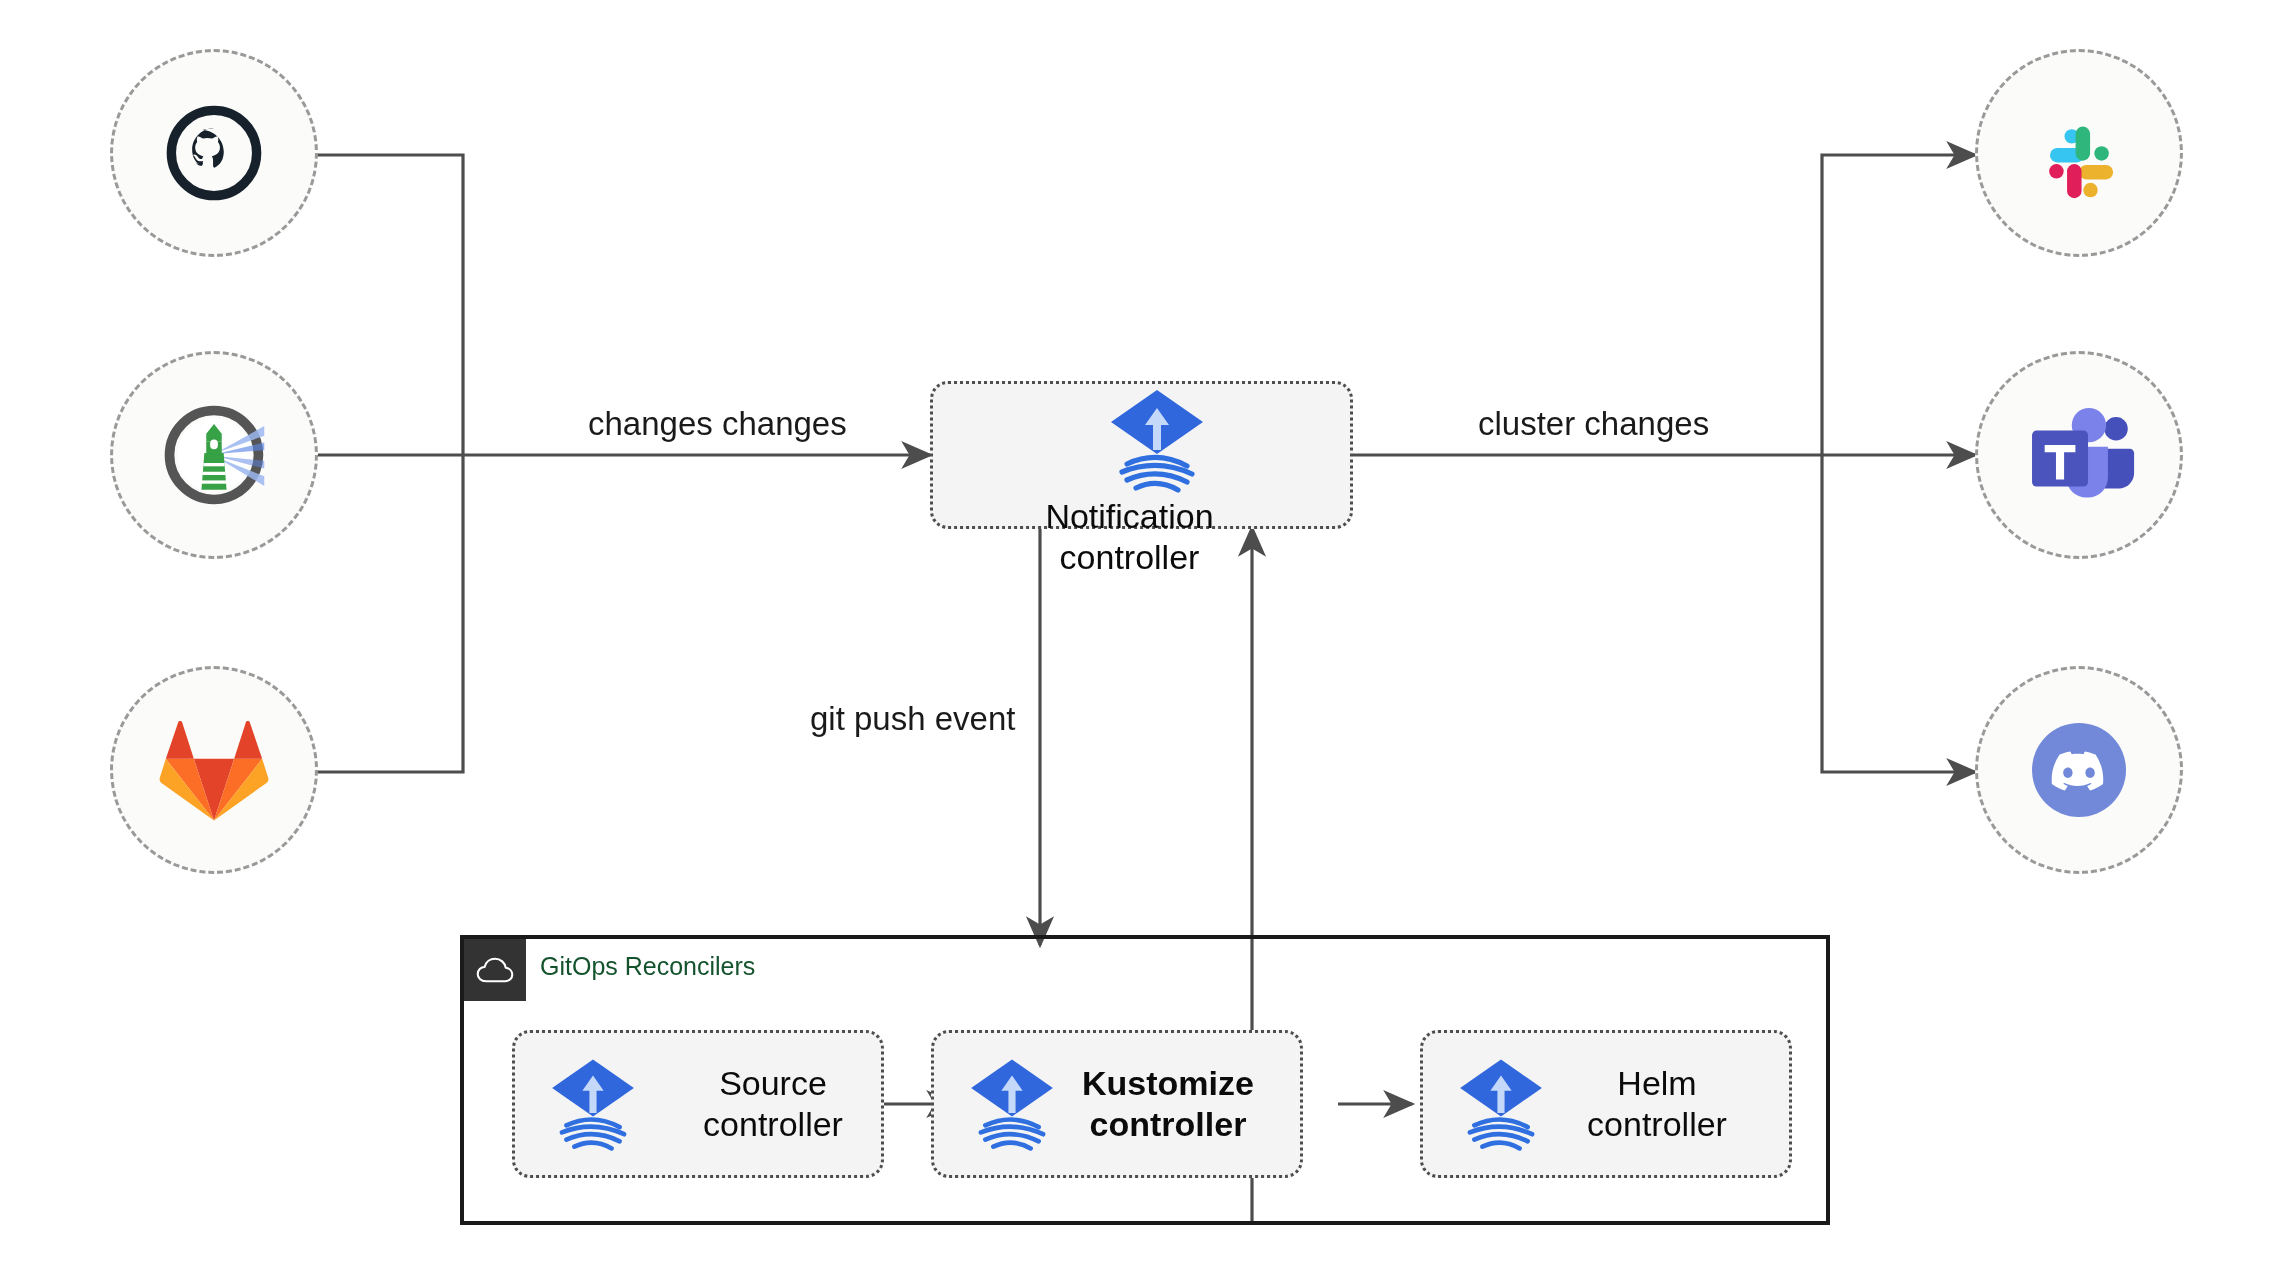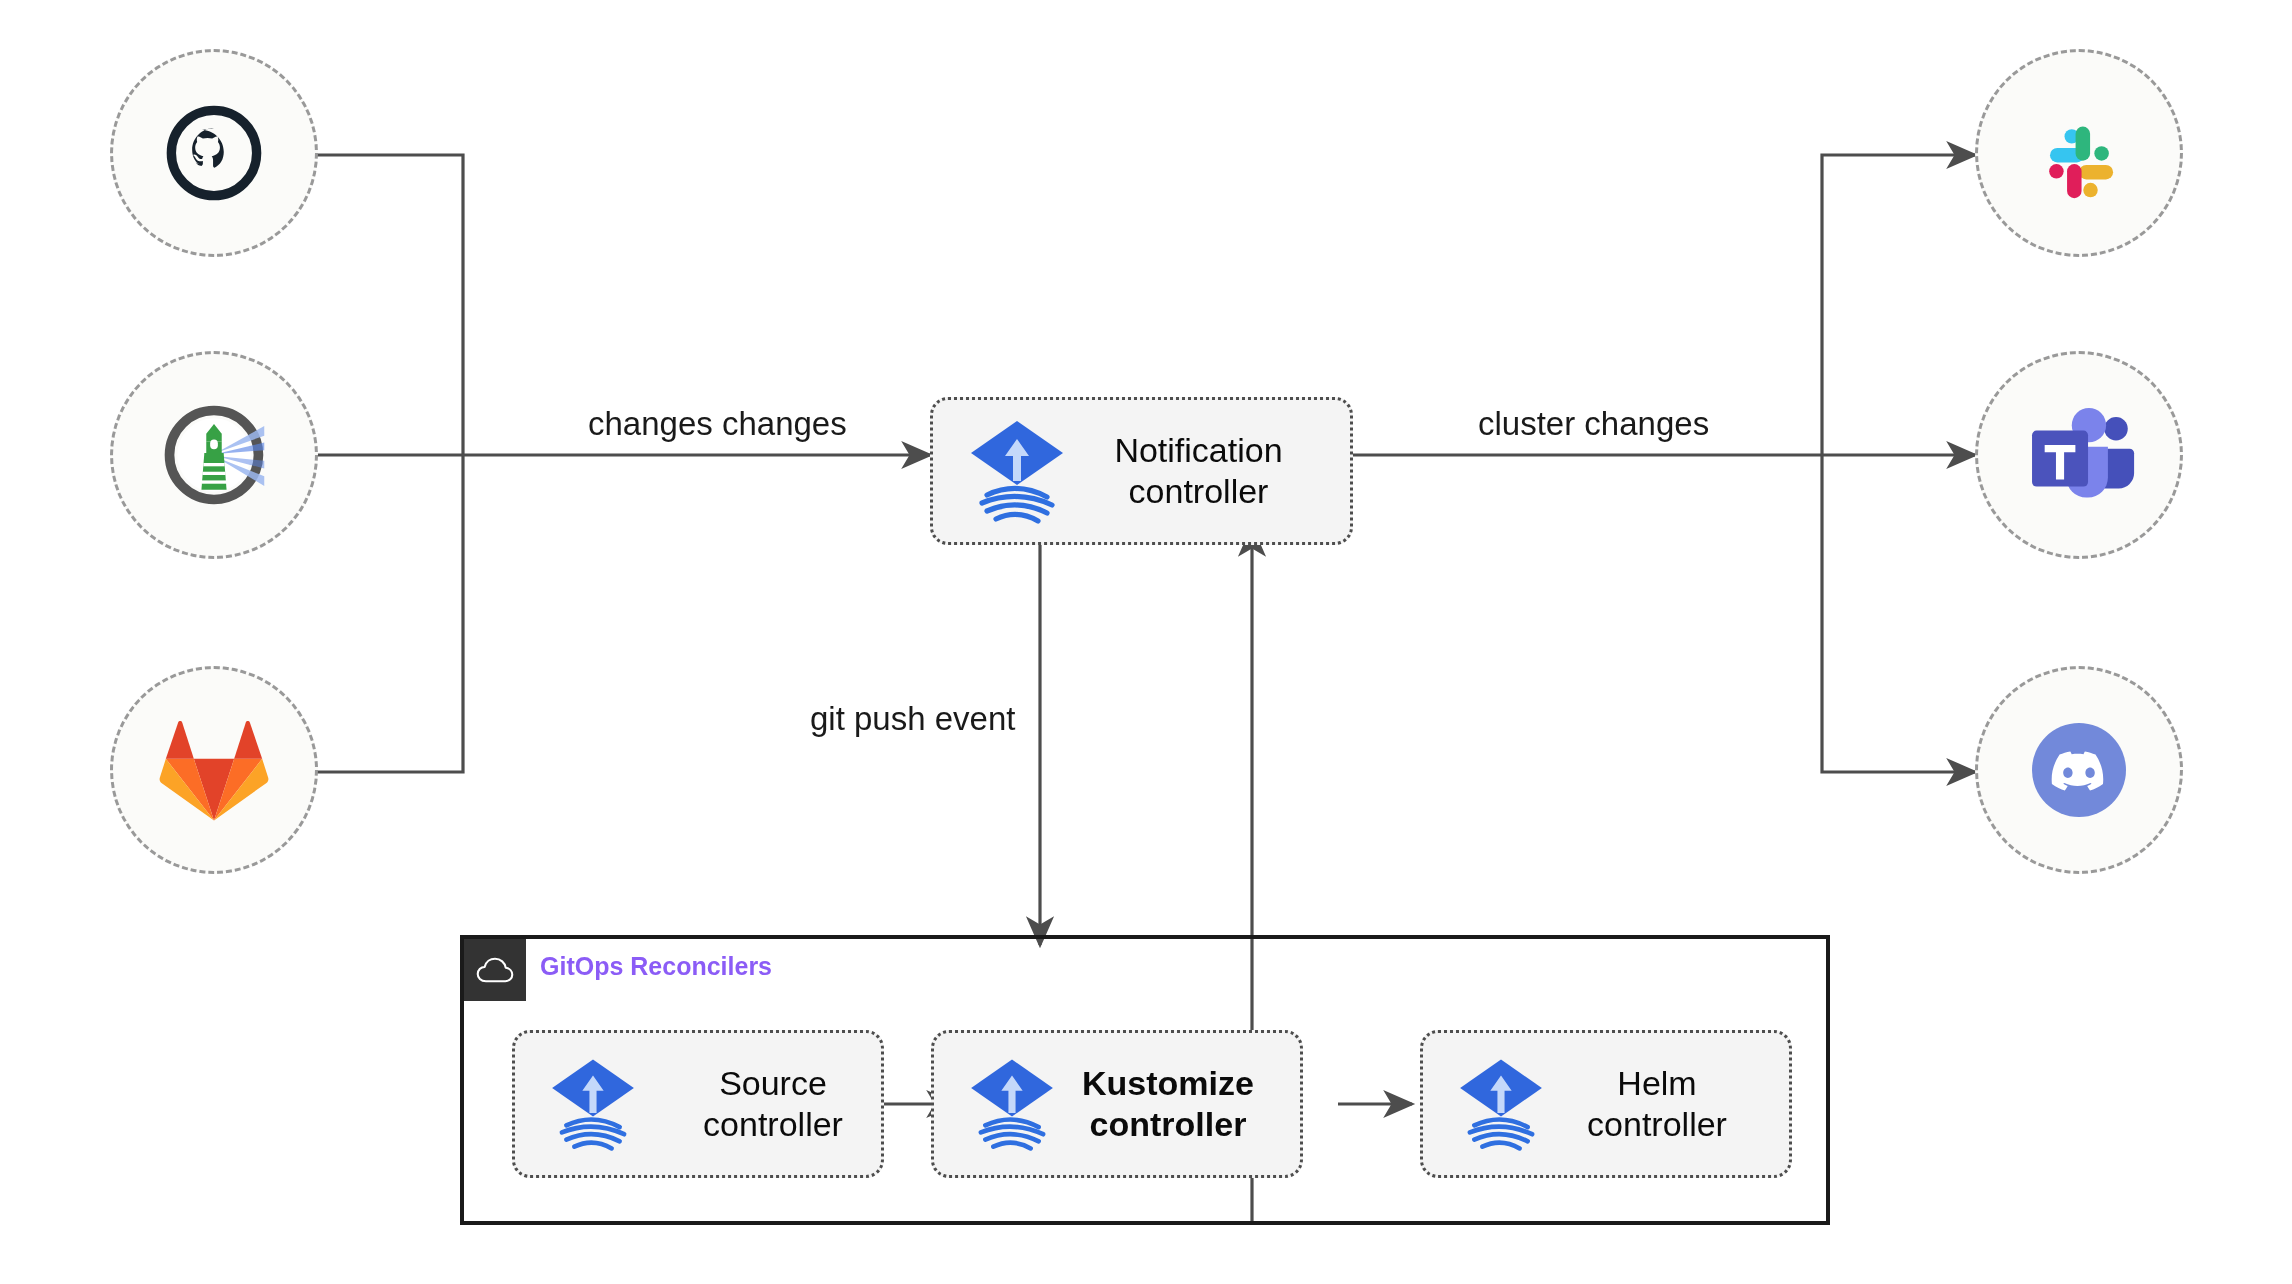--- a/index.html
+++ b/index.html
@@ -75,23 +75,22 @@
     background: #333333;
     display: flex;
     align-items: center;
     justify-content: center;
   }
   .group-title {
     position: absolute;
     left: 76px;
     top: 13px;
     font-size: 25px;
-    color: #8b5cf6;
+    color: #14532d;
     font-family: "Liberation Sans", sans-serif;
-    font-weight: bold;
   }
   .edge-label {
     position: absolute;
     font-size: 33px;
     color: #1a1a1a;
     background: #ffffff;
     padding: 2px 10px;
     white-space: nowrap;
     font-family: "Liberation Sans", sans-serif;
   }
@@ -218,21 +217,21 @@
     </svg>
   </div>
 
   <div class="node-circle" style="left:1975px; top:666px; width:208px; height:208px;">
     <svg width="112" height="112" viewBox="0 0 112 112">
       <circle cx="56" cy="56" r="47" fill="#7289da"></circle>
       <path fill="#ffffff" d="M72.5 40.6c-3.3-1.5-6.9-2.6-10.6-3.2-0.5 0.8-1 1.9-1.4 2.8-4-0.6-7.9-0.6-11.8 0-0.4-0.9-0.9-2-1.4-2.8-3.8 0.6-7.4 1.7-10.7 3.2-6.8 10-8.6 19.7-7.7 29.3 4.5 3.3 8.8 5.3 13 6.6 1-1.4 2-2.9 2.8-4.5-1.5-0.6-3-1.3-4.4-2.2 0.4-0.3 0.7-0.6 1.1-0.8 8.5 3.9 17.7 3.9 26.1 0 0.4 0.3 0.7 0.6 1.1 0.8-1.4 0.8-2.9 1.6-4.4 2.2 0.8 1.6 1.8 3.1 2.8 4.5 4.2-1.3 8.5-3.3 13-6.6 1.1-11.1-1.8-20.7-7.5-29.3z M44.9 64c-2.6 0-4.7-2.3-4.7-5.2s2.1-5.2 4.7-5.2c2.6 0 4.7 2.3 4.7 5.2s-2.1 5.2-4.7 5.2z m22.2 0c-2.6 0-4.7-2.3-4.7-5.2s2-5.2 4.7-5.2c2.6 0 4.7 2.3 4.7 5.2s-2 5.2-4.7 5.2z"></path>
     </svg>
   </div>
 
-  <div class="ctrl-box" style="left:930px; top:397px; width:423px; height:148px;">
+  <div class="ctrl-box" style="left:930px; top:381px; width:423px; height:148px;flex-direction:column;">
     <span class="ctrl-icon">
       <svg class="flux-svg" width="108" height="112" viewBox="0 0 108 112">
         <path d="M54 6 L100 38 L54 70 L8 38 Z" fill="#3067dd"></path>
         <path d="M54 24 L66 41 L58 41 L58 66 L50 66 L50 41 L42 41 Z" fill="#c4d8fa"></path>
         <g fill="#3b7ae8">
           <path d="M54 60 L100 90 L54 108 L8 90 Z" opacity="0"></path>
         </g>
         <g stroke="#2f6fe0" stroke-width="5.2" fill="none" stroke-linecap="round">
           <path d="M24 80 Q 54 66 84 82"></path>
           <path d="M19 88 Q 54 74 89 90"></path>

